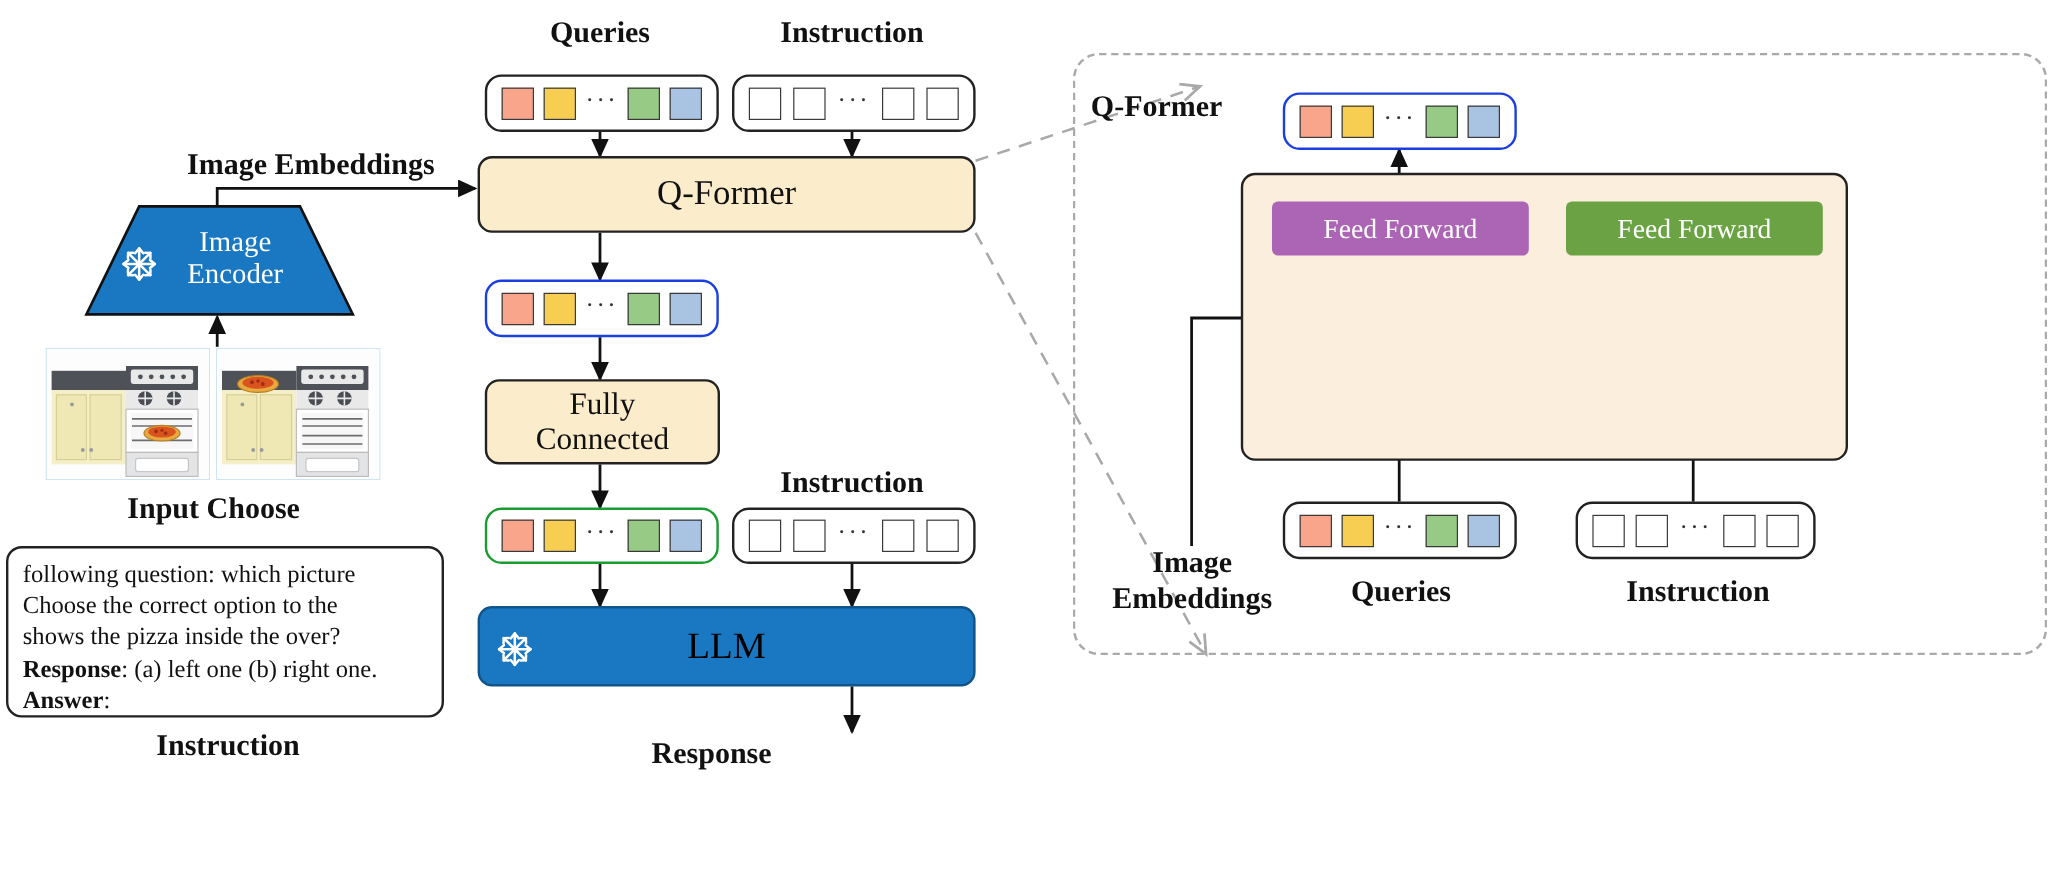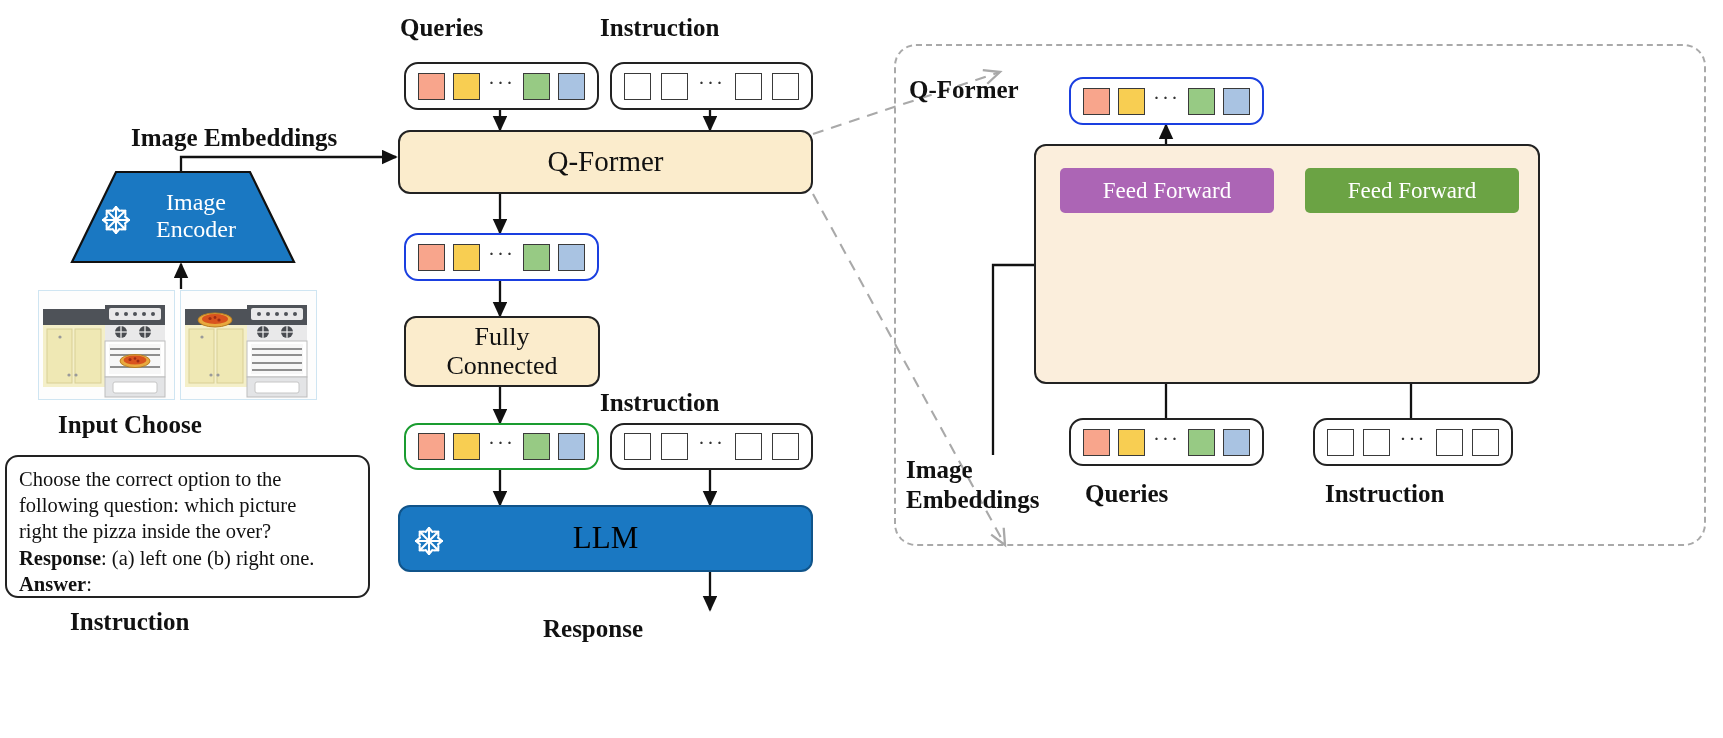--- a/index.html
+++ b/index.html
@@ -16,21 +16,21 @@
     overflow: hidden;
   }
   .abs { position: absolute; }
 
   
   .hdr {
     font-family: "Liberation Serif", serif;
     font-weight: bold;
     font-size: 25px;
     color: #111111;
-    text-align: left;
+    text-align: center;
     line-height: 1.15;
     white-space: nowrap;
   }
   .hdr.wrap { white-space: normal; }
 
   
   .tokenrow {
     box-sizing: border-box;
     border: 2.2px solid #222222;
     border-radius: 14px;
@@ -328,23 +328,23 @@
         <line x1="71" y1="79" x2="121" y2="79"></line>
       </g>
       <rect x="66" y="86" width="60" height="20" fill="#e3e4e6" stroke="#bdbdbd" stroke-width="1"></rect>
       <rect x="74" y="91" width="44" height="11" rx="2" fill="#ffffff" stroke="#c6c6c6" stroke-width="1"></rect>
     </svg>
   </div>
 
   <div class="abs hdr" style="left:58px; top:411px; width:240px;">Input Choose</div>
 
   <div class="abs textcard" style="left:5px; top:455px; width:365px; height:143px;">
+    <div>following question: which picture</div>
     <div>Choose the correct option to the</div>
-    <div>following question: which picture</div>
-    <div>right the pizza inside the over?</div>
+    <div>shows the pizza inside the over?</div>
     <div><b>Response</b><span>: (a) left one (b) right one.</span></div>
     <div><b>Answer</b><span>:</span></div>
   </div>
 
   <div class="abs hdr" style="left:70px; top:608px; width:240px;">Instruction</div>
 
   <div class="abs hdr" style="left:400px; top:14px; width:200px;">Queries</div>
   <div class="abs hdr" style="left:600px; top:14px; width:220px;">Instruction</div>
 
   <div class="abs tokenrow" style="left:404px; top:62px; width:195px; height:48px;">

